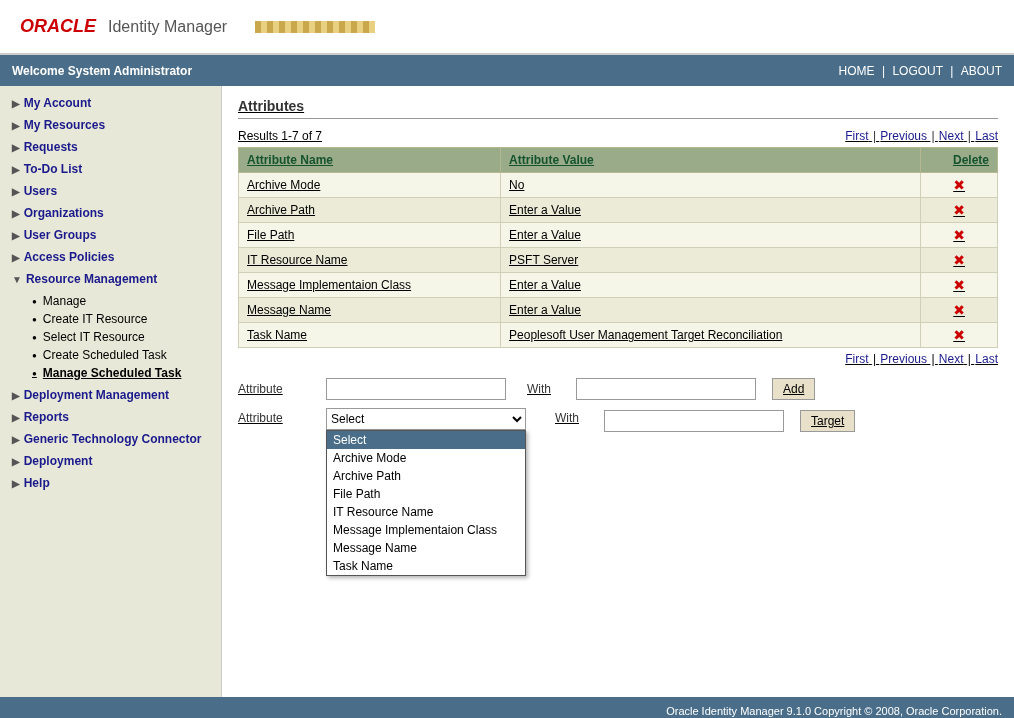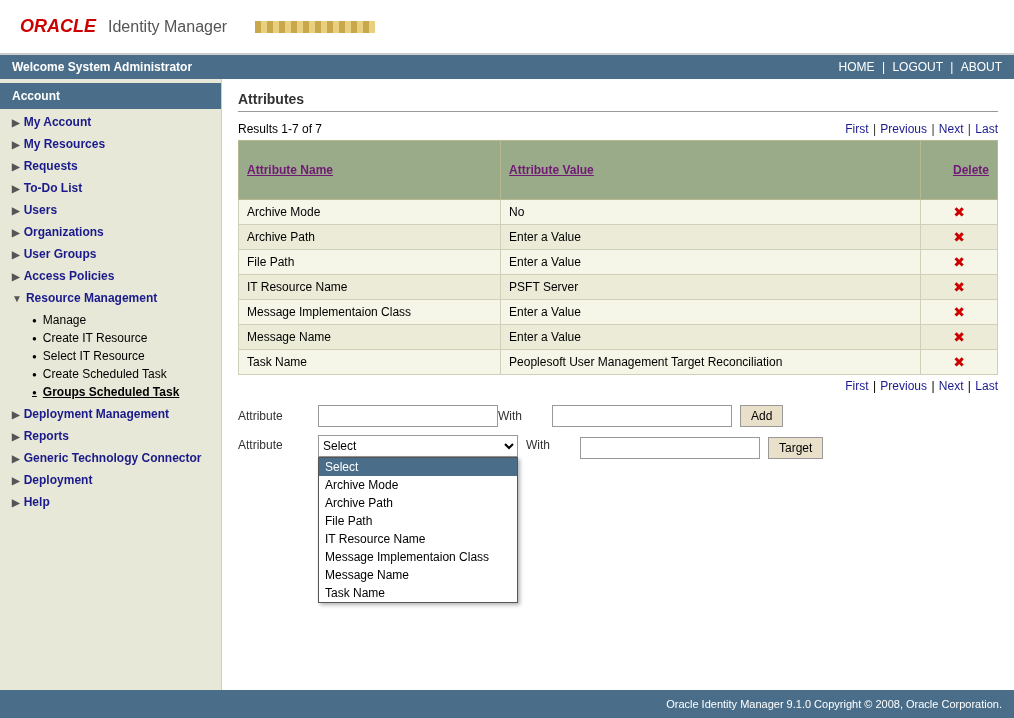--- a/index.html
+++ b/index.html
@@ -6,21 +6,21 @@
     body { font-family: Arial, Helvetica, sans-serif; font-size: 12px; background: #fff; width: 1014px; height: 718px; overflow: hidden; }
 
     
     #header { background: #fff; border-bottom: 2px solid #ccc; padding: 8px 20px; display: flex; align-items: center; height: 55px; }
     #header .oracle-logo { color: #cc0000; font-size: 18px; font-weight: bold; font-style: italic; margin-right: 8px; }
     #header .app-title { color: #555; font-size: 16px; font-weight: normal; margin-right: 16px; }
     #header .logo-bar { display: flex; align-items: center; gap: 4px; }
     .header-decoration { width: 120px; height: 12px; background: repeating-linear-gradient(90deg, #c8a84b 0px, #c8a84b 6px, #e8d080 6px, #e8d080 12px); margin-left: 8px; }
 
     
-    #navbar { background: #4a6e8a; color: #fff; padding: 4px 12px; display: flex; justify-content: space-between; align-items: center; height: 24px; }
+    #navbar { background: #4a6e8a; color: #fff; padding: 4px 12px; display: flex; justify-content: space-between; align-items: center; height: 31px; }
     #navbar .welcome { font-weight: bold; font-size: 12px; }
     #navbar .nav-links { font-size: 12px; padding-left: 48px; }
     #navbar .nav-links a { color: #fff; text-decoration: none; }
     #navbar .nav-links span { margin: 0 4px; }
 
     
     #layout { display: flex; height: calc(718px - 55px - 24px - 28px); }
 
     
     #sidebar { width: 222px; background: #e8e8d8; border-right: 1px solid #ccc; overflow-y: auto; padding: 4px 0; flex-shrink: 0; }
@@ -28,50 +28,50 @@
     .sidebar-item { padding: 4px 12px; cursor: pointer; color: #000; font-size: 12px; display: flex; align-items: center; }
     .sidebar-item.top-level { font-weight: bold; color: #1a1a8c; }
     .sidebar-item .arrow { margin-right: 4px; font-size: 10px; color: #555; }
     .sidebar-sub { padding: 2px 0 2px 24px; }
     .sidebar-sub-item { padding: 2px 8px; cursor: pointer; display: flex; align-items: center; font-size: 12px; color: #000; }
     .sidebar-sub-item .bullet { margin-right: 6px; font-size: 8px; }
     .sidebar-sub-item.active { font-weight: bold; text-decoration: underline; }
     .account-box { background: #4a6e8a; color: #fff; padding: 6px 12px; margin: 0; font-size: 12px; font-weight: bold; }
 
     
-    #main { flex: 1; padding: 12px 16px; overflow-y: auto; background: #fff; }
+    #main { flex: 1; padding: 12px 16px; overflow-y: auto; background: #fff; text-decoration: underline; }
     #main h2 { font-size: 14px; font-weight: bold; color: #333; margin-bottom: 10px; padding-bottom: 4px; border-bottom: 1px solid #999; }
 
     
     .results-bar { display: flex; justify-content: space-between; align-items: center; margin-bottom: 4px; font-size: 12px; }
     .results-bar .nav-pages a { color: #1a1a8c; text-decoration: none; cursor: pointer; }
     .results-bar .nav-pages span { margin: 0 1px; color: #333; }
 
     
     .attr-table { width: 100%; border-collapse: collapse; margin-bottom: 4px; }
     .attr-table thead tr { background: #9aab8a; }
-    .attr-table thead th { padding: 22px 8px; text-align: left; font-size: 12px; border: 1px solid #b8b890; color: #701a75; text-decoration: underline; cursor: pointer; }
+    .attr-table thead th { padding: 5px 8px; text-align: left; font-size: 12px; border: 1px solid #b8b890; color: #14532d; text-decoration: underline; cursor: pointer; }
     .attr-table thead th.right { text-align: right; }
     .attr-table tbody tr { background: #f5f5e8; }
     .attr-table tbody tr:nth-child(even) { background: #ebebd8; }
     .attr-table tbody td { padding: 4px 8px; border: 1px solid #d0d0b8; font-size: 12px; }
     .attr-table tbody td.delete-col { text-align: center; }
     .delete-icon { color: #cc0000; font-size: 14px; cursor: pointer; }
 
     
     .bottom-nav { text-align: right; font-size: 12px; margin-bottom: 12px; }
     .bottom-nav a { color: #1a1a8c; text-decoration: none; cursor: pointer; }
     .bottom-nav span { margin: 0 1px; }
 
     
     .form-area { margin-top: 8px; }
-    .form-row { display: flex; align-items: center; margin-bottom: 8px; }
+    .form-row { display: flex; align-items: center; margin-bottom: 8px; gap: 8px; }
     .form-row label { width: 80px; font-size: 12px; color: #333; flex-shrink: 0; }
     .form-row input[type="text"] { width: 180px; height: 22px; border: 1px solid #999; padding: 2px 4px; font-size: 12px; }
-    .form-row .with-label { width: 50px; font-size: 12px; color: #333; text-align: left; margin-right: 4px; }
+    .form-row .with-label { width: 50px; font-size: 12px; color: #333; text-align: center; margin-right: 4px; }
     .form-row .with-input { width: 180px; height: 22px; border: 1px solid #999; padding: 2px 4px; font-size: 12px; margin-right: 8px; }
     .btn { background: #e8e0c8; border: 1px solid #999; padding: 2px 10px; font-size: 12px; cursor: pointer; height: 22px; }
     select { width: 200px; height: 22px; border: 1px solid #999; font-size: 12px; background: #fff; }
 
     
     .dropdown-open { position: relative; display: inline-block; }
     .dropdown-open select { width: 200px; height: 22px; }
     .dropdown-list { position: absolute; top: 22px; left: 0; width: 200px; background: #fff; border: 1px solid #555; z-index: 100; box-shadow: 2px 2px 4px rgba(0,0,0,0.3); }
     .dropdown-list .dd-item { padding: 2px 6px; font-size: 12px; cursor: pointer; white-space: nowrap; }
     .dropdown-list .dd-item.selected { background: #4a6e8a; color: #fff; }
@@ -100,21 +100,20 @@
     <span> | </span>
     <a>LOGOUT</a>
     <span> | </span>
     <a>ABOUT</a>
   </div>
 </div>
 
 <div id="layout">
 
   <div id="sidebar">
-    <div class="account-box">Account</div>
 
     <div class="sidebar-section">
       <div class="sidebar-item top-level">
         <span class="arrow">▶</span>
         <span>My Account</span>
       </div>
       <div class="sidebar-item top-level">
         <span class="arrow">▶</span>
         <span>My Resources</span>
       </div>
@@ -159,21 +158,21 @@
         <div class="sidebar-sub-item">
           <span class="bullet">●</span>
           <span>Select IT Resource</span>
         </div>
         <div class="sidebar-sub-item">
           <span class="bullet">●</span>
           <span>Create Scheduled Task</span>
         </div>
         <div class="sidebar-sub-item active">
           <span class="bullet">●</span>
-          <span>Groups Scheduled Task</span>
+          <span>Manage Scheduled Task</span>
         </div>
       </div>
 
       <div class="sidebar-item top-level">
         <span class="arrow">▶</span>
         <span>Deployment Management</span>
       </div>
       <div class="sidebar-item top-level">
         <span class="arrow">▶</span>
         <span>Reports</span>

